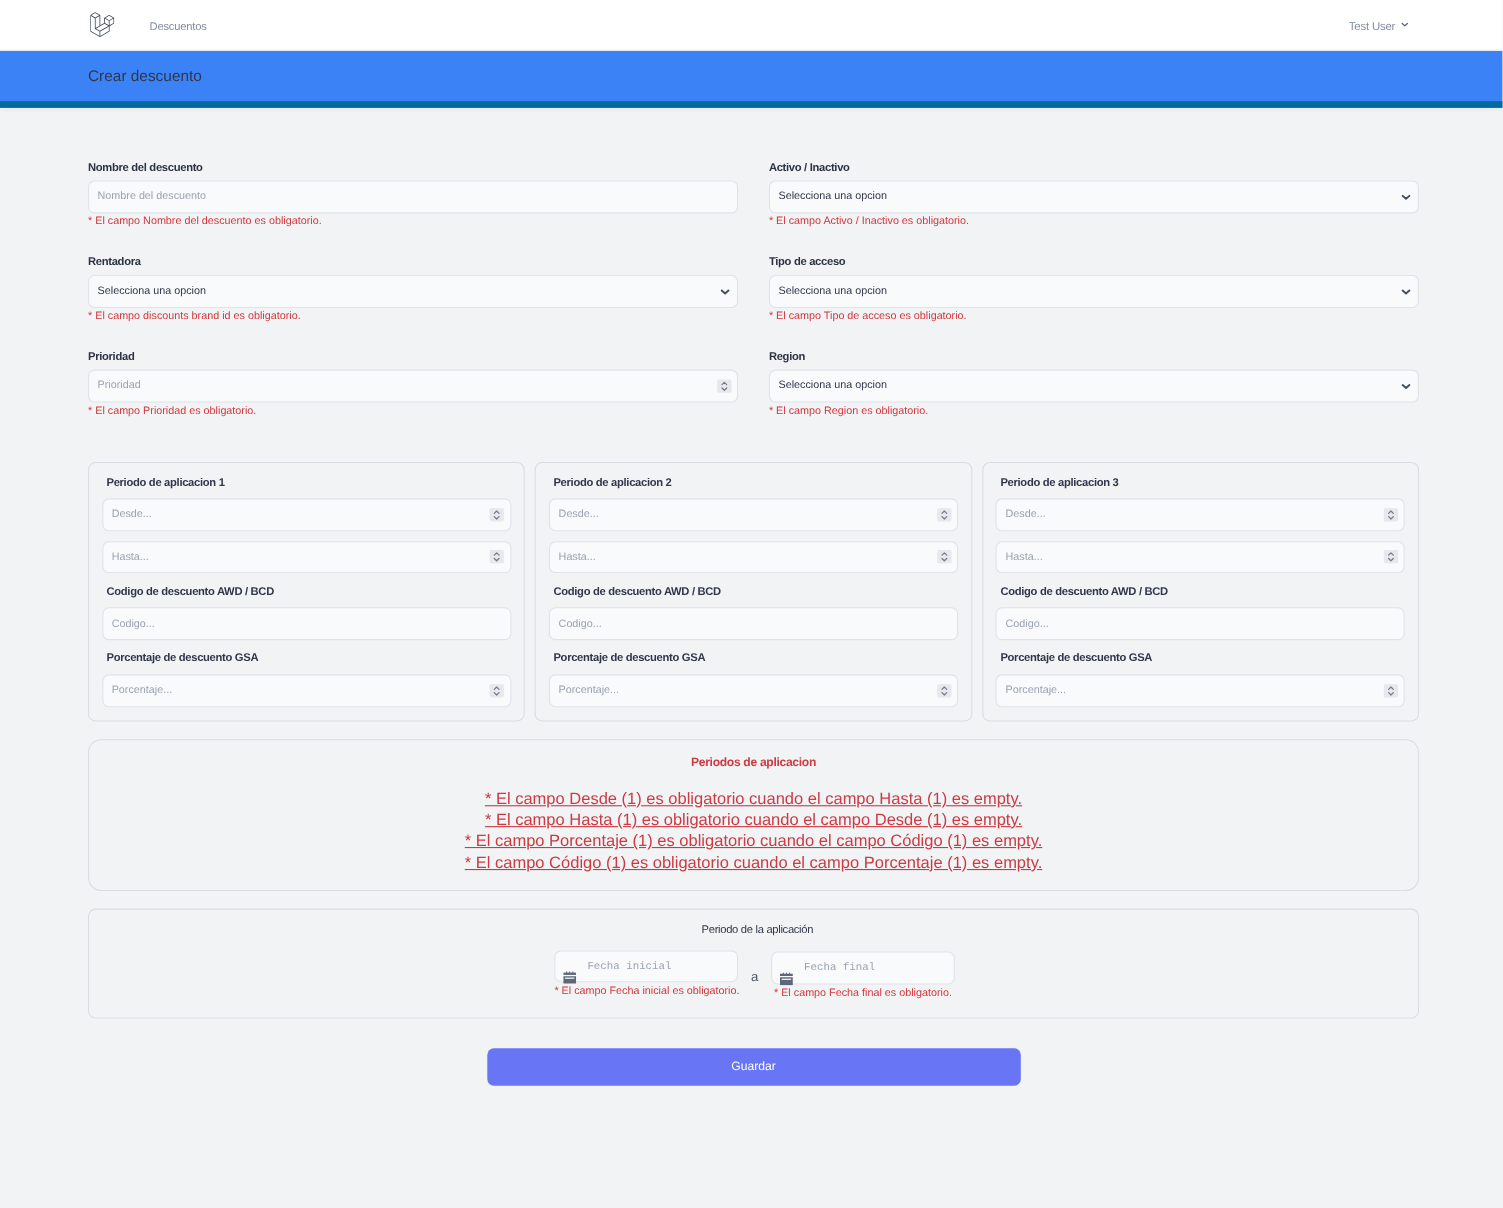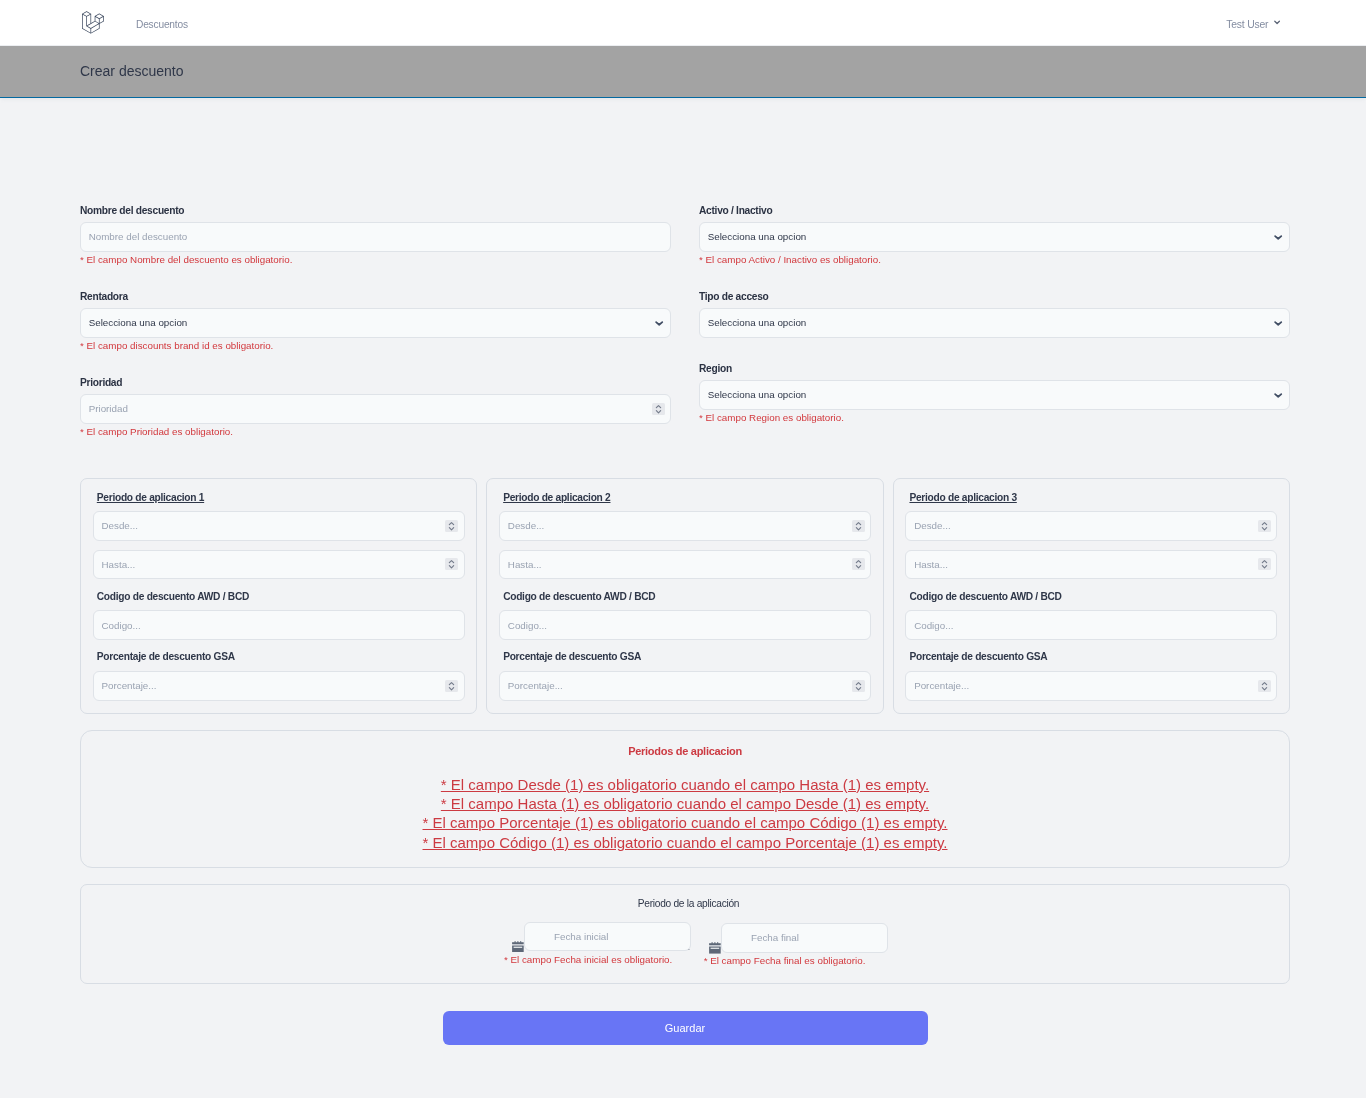--- a/index.html
+++ b/index.html
@@ -15,26 +15,26 @@
   .nav { height: 46px; background:#fff; border-bottom:1px solid #eceef1; position:relative; z-index:3; }
   .nav-inner { height:44px; padding: 0 83.5px 0 82px; display:flex; align-items:center; justify-content:space-between; }
   .nav-left { display:flex; align-items:center; }
   .logo-link { display:flex; align-items:center; }
   .logo { width:22px; height:23.2px; display:block; margin-top:1px; }
   .nav-links { margin-left:32px; display:flex; align-items:center; position:relative; top:2px; }
   .nav-link { font-size:10.2px; letter-spacing:-0.2px; color:#848da1; text-decoration:none; }
   .nav-user { font-size:10.4px; letter-spacing:-0.2px; color:#848da1; display:flex; align-items:center; gap:5px; cursor:pointer; position:relative; top:2px; gap:6px; }
   .caret { width:8.2px; height:8.2px; display:block; position:relative; top:-2px; left:-1.8px; }
   
-  .page-header { height:52px; background:#a3a3a3; border-bottom:1px solid #0369a1; box-shadow:0 2px 4px -1px rgba(140,150,165,.14); position:relative; z-index:2; display:flex; align-items:center; }
+  .page-header { height:52px; background:#3b82f6; border-bottom:6px solid #0369a1; box-shadow:0 2px 4px -1px rgba(140,150,165,.14); position:relative; z-index:2; display:flex; align-items:center; }
   .page-header-inner { padding:0 80px; width:100%; }
   .page-title { font-size:14px; font-weight:400; color:#2f3749; letter-spacing:0; margin-top:-1px;}
   
   .content { padding: 0 76px 0 80px; }
-  .row { display:flex; gap:28px; padding-top:106px; }
+  .row { display:flex; gap:28px; padding-top:48px; }
   .col { width:591px; }
   .field { margin-bottom:0; }
   .field + .field { margin-top:24.5px; }
   .label { font-size:10.2px; font-weight:700; letter-spacing:-0.28px; line-height:14px; margin-bottom:4px; display:block; color:#2b3243;}
   .ctrl { position:relative; }
   .input {
     width:100%; height:29.5px; border:1px solid #dfe3e8; border-radius:6px;
     background:#f8fafb; font-size:9.8px; color:#2f3749; padding: 0 7.7px; font-family:inherit;
     outline:none;
   }
@@ -43,39 +43,39 @@
     width:100%; height:29.5px; border:1px solid #dfe3e8; border-radius:6px; background:#f8fafb;
     font-size:9.8px; color:#2f3749; padding: 0 7.7px; display:flex; align-items:center; position:relative;
   }
   .select-caret { position:absolute; right:5.6px; top:50%; transform:translateY(-50%); width:10.4px; height:9.4px; }
   .spinner { position:absolute; right:6.4px; top:50%; transform:translateY(-50%); width:13px; height:11.8px;
     display:flex; align-items:center; justify-content:center; background:#e6e8ec; border-radius:1.5px; }
   .err { color:#d2373c; font-size:9.8px; margin-top:1px; line-height:13px; }
   
   .cards { display:flex; gap:9px; margin-top:40px; }
   .card { flex:1; border:1px solid #d8dde4; border-radius:7px; padding:12px 11.5px 12.5px 11.8px; }
-  .card-title { font-size:10.2px; font-weight:700; letter-spacing:-0.28px; line-height:14px; margin:0 0 6.5px; padding-left:4px;text-decoration:underline; }
+  .card-title { font-size:10.2px; font-weight:700; letter-spacing:-0.28px; line-height:14px; margin:0 0 6.5px; padding-left:4px; }
   .card .ctrl { margin-bottom:9px; }
   .card .ctrl.before-label { margin-bottom:10.7px; }
   .card .ctrl:last-child { margin-bottom:0; }
   .card-label { font-size:10.2px; font-weight:700; letter-spacing:-0.28px; line-height:14px; margin:0 0 6.6px; display:block; padding-left:4px;}
   
   
   .panel { border:1px solid #d8dde4; border-radius:12px; margin-top:16.3px; padding:12.2px 0 14.5px; text-align:center; }
   .panel-title { font-size:11px; font-weight:700; letter-spacing:-0.28px; line-height:14px; color:#cc3a42; margin-bottom:17px; }
   .panel-item { font-size:15px; color:#cc3a42; line-height:19.4px;text-decoration:underline; }
   
   .dpanel { border:1px solid #d8dde4; border-radius:7px; margin-top:16.5px; padding:11.5px 0 15.5px; text-align:center; }
   .dpanel-title { font-size:10.2px; font-weight:400; letter-spacing:-0.28px; line-height:14px; margin:0 0 11px; padding-left:7px;}
   .drow { display:flex; align-items:flex-start; justify-content:center; gap:0; padding-left:2px; }
   .dgroup { width:167px; }
   .dgroup.right { margin-top:1.5px; }
   .dinput-wrap { position:relative; }
   .dinput { width:167px; height:29.5px; border:1px solid #dfe3e8; border-radius:6px; background:#f8fafb;
-    font-size:9.8px; color:#2f3749; padding:0 9px 0 29px; font-family:Liberation Sans, sans-serif; outline:none;margin-left:20px; }
+    font-size:9.8px; color:#2f3749; padding:0 9px 0 29px; font-family:Liberation Mono, monospace; outline:none; }
   .dinput::placeholder { color:#9aa3b2; }
   .cal { position:absolute; left:7.8px; bottom:-1.2px; width:11.8px; height:11.6px; }
   .sep { font-size:12px; width:30px; text-align:center; padding-top:17px; line-height:14px; color:#4c5566;}
   .derr { font-size:9.8px; color:#d2373c; text-align:center; margin-top:1.5px; line-height:13px; white-space:nowrap; }
   
   .btn-wrap { text-align:center; margin-top:27px; }
   .btn { width:485px; height:34px; background:#6875f5; color:#fff; border:none; border-radius:6px;
     font-size:11px; font-family:inherit; cursor:pointer; }
 </style>
 </head>
@@ -154,20 +154,21 @@
         <div class="err">* El campo Activo / Inactivo es obligatorio.</div>
       </div>
       <div class="field">
         <span class="label">Tipo de acceso</span>
         <div class="select-box">
           <span>Selecciona una opcion</span>
           <svg class="select-caret" viewBox="0 0 14 14" fill="none" stroke="#414e64" stroke-width="2.6" stroke-linecap="round" stroke-linejoin="round">
               <path d="M2.4 5.6 L7 9.6 L11.6 5.6"></path>
             </svg>
         </div>
+        <div class="err">* El campo Tipo de acceso es obligatorio.</div>
       </div>
       <div class="field">
         <span class="label">Region</span>
         <div class="select-box">
           <span>Selecciona una opcion</span>
           <svg class="select-caret" viewBox="0 0 14 14" fill="none" stroke="#414e64" stroke-width="2.6" stroke-linecap="round" stroke-linejoin="round">
               <path d="M2.4 5.6 L7 9.6 L11.6 5.6"></path>
             </svg>
         </div>
         <div class="err">* El campo Region es obligatorio.</div>

